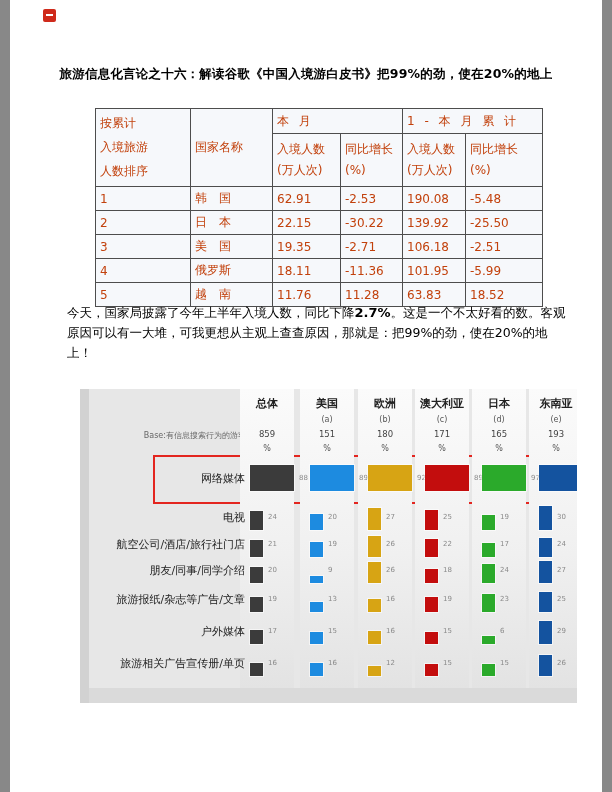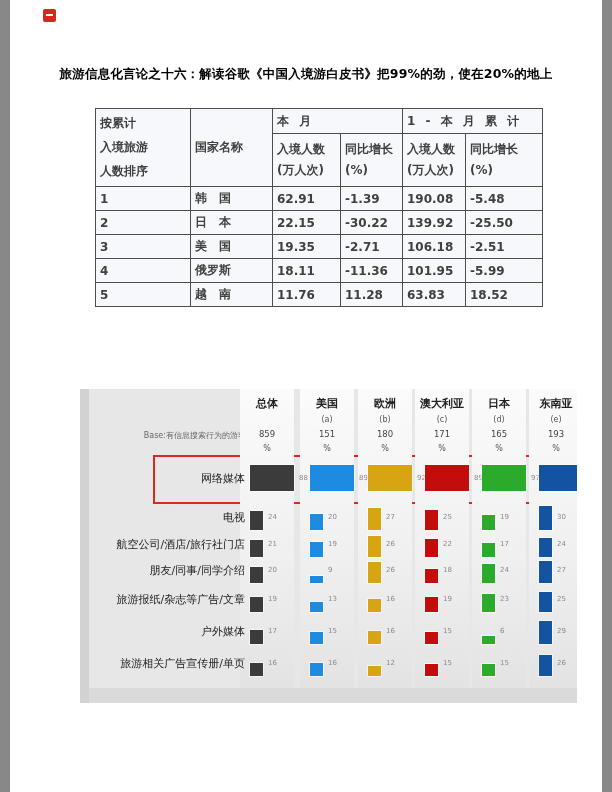--- a/index.html
+++ b/index.html
@@ -8,21 +8,21 @@
   
   .doc-marker{position:absolute;left:33px;top:9px;width:13px;height:13px;background:#cf2a1b;
               border-radius:2px;}
   .doc-marker:after{content:"";position:absolute;left:3px;top:5px;width:7px;height:2px;background:#fff;}
   
   .title{position:absolute;top:66px;left:0;right:0;text-align:center;font-size:12.5px;
          font-weight:bold;color:#000;letter-spacing:0.2px;}
   
   .tbl{position:absolute;left:85px;top:108px;border-collapse:collapse;background:#f6f8fb;
        table-layout:fixed;}
-  .tbl td,.tbl th{border:1px solid #4d4d4d;font-size:12px;font-weight:bold;color:#404040;
+  .tbl td,.tbl th{border:1px solid #4d4d4d;font-size:12px;font-weight:normal;color:#c2410c;
        padding:1px 4px;text-align:left;vertical-align:middle;overflow:hidden;}
   .tbl .rank-h{vertical-align:top;line-height:24px;padding-top:2px;}
   .tbl .grp{letter-spacing:3px;}
   .tbl .sub{line-height:1.75;}
   .tbl .hrow1 td{height:22px;}
   .tbl .hrow2 td{height:50px;}
   .tbl .drow td{height:21px;}
   
   .para{position:absolute;left:57px;top:303px;width:504px;font-size:12.5px;line-height:19.8px;
         color:#000;}
@@ -78,21 +78,21 @@
         <td class="sub">同比增长<br>(%)</td>
         <td class="sub">入境人数<br>(万人次)</td>
         <td class="sub">同比增长<br>(%)</td>
       </tr>
     </tbody>
     <tbody>
         <tr class="drow">
           <td>1</td>
           <td>韩　国</td>
           <td>62.91</td>
-          <td>-1.39</td>
+          <td>-2.53</td>
           <td>190.08</td>
           <td>-5.48</td>
         </tr>
         <tr class="drow">
           <td>2</td>
           <td>日　本</td>
           <td>22.15</td>
           <td>-30.22</td>
           <td>139.92</td>
           <td>-25.50</td>
@@ -117,20 +117,21 @@
           <td>5</td>
           <td>越　南</td>
           <td>11.76</td>
           <td>11.28</td>
           <td>63.83</td>
           <td>18.52</td>
         </tr>
       </tbody>
   </table>
 
+  <div class="para"><span>今天，国家局披露了今年上半年入境人数，同比下降</span><b>2.7%</b><span>。这是一个不太好看的数。客观原因可以有一大堆，可我更想从主观上查查原因，那就是：把99%的劲，使在20%的地上！</span></div>
 
   <div class="chart">
     <div class="edge"></div>
     <div class="bottom-strip"></div>
     <div class="base-label">Base:有信息搜索行为的游客</div>
     <div class="hl-box"></div>
     <div id="chart-dynamic">
         <div class="col-band" style="left: 160px;"></div>
         <div class="col-band" style="left: 220px;"></div>
         <div class="col-band" style="left: 278px;"></div>

